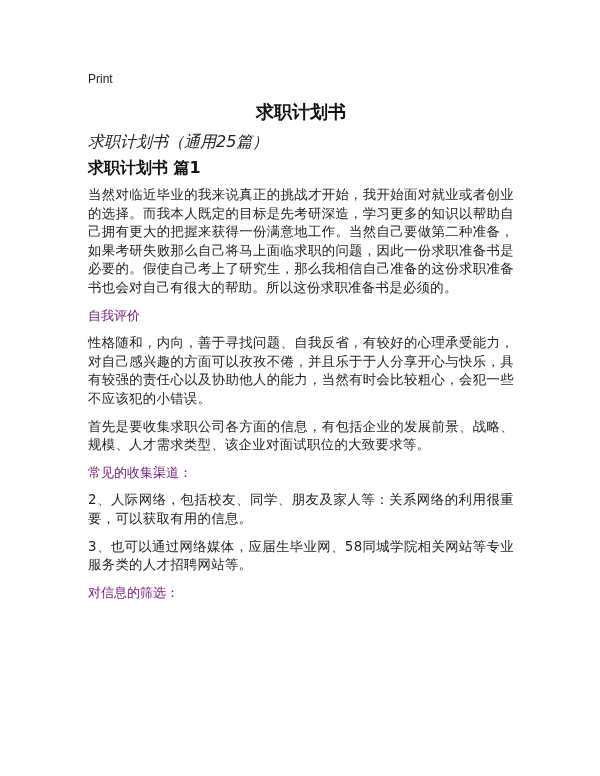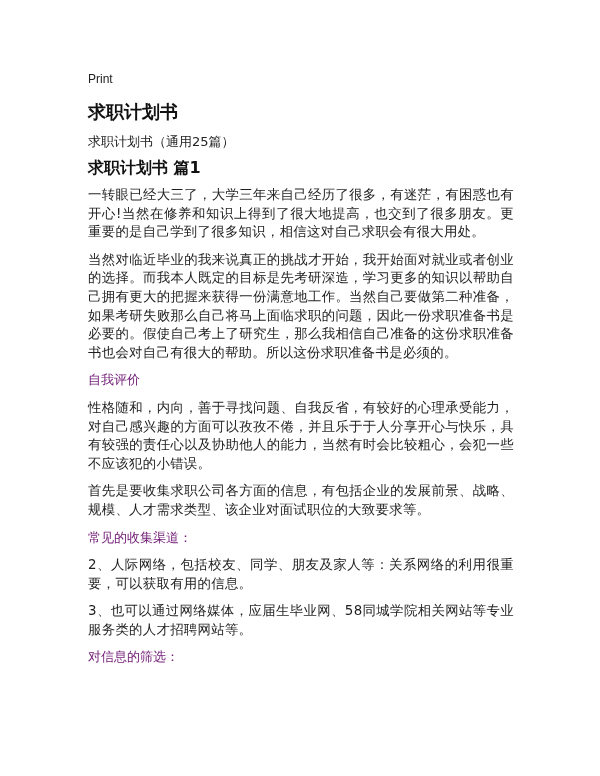--- a/index.html
+++ b/index.html
@@ -1,34 +1,33 @@
 <!DOCTYPE html>
 <html><head>
 <meta charset="utf-8">
 <style>
   html, body { margin: 0; padding: 0; background: #ffffff; }
   body { width: 600px; height: 776px; position: relative; overflow: hidden;
          font-family: "DejaVu Sans", sans-serif; color: #1a1a1a; }
   .page { position: absolute; left: 88px; top: 70px; width: 426px; }
   .print { font-family: Liberation Sans, sans-serif; font-size: 12px; color: #222; margin: 0; height: 18px; line-height: 18px; }
-  .title { font-size: 18px; margin: 11px 0 0 0; line-height: 26px; height: 26px; color: #111; }
-  .subtitle { font-size: 13px; margin: 8px 0 0 0; line-height: 18px; color: #222; }
+  .title { text-align: center; font-size: 18px; margin: 11px 0 0 0; line-height: 26px; height: 26px; color: #111; }
+  .subtitle { font-size: 16px; margin: 8px 0 0 0; line-height: 18px; color: #222; font-style: italic; }
   .heading { font-size: 16px; font-weight: bold; margin: 8px 0 0 0; line-height: 18px; color: #111; }
   .para { font-size: 13.4px; line-height: 18.6px; margin: 9px 0 0 0; color: #1e1e1e; text-align: justify; letter-spacing: 0.3px; }
   .label { font-size: 13px; line-height: 18.6px; margin: 9px 0 0 0; color: #701a75; }
 </style>
 </head>
 <body>
 
 <div class="page">
   <p class="print">Print</p>
   <h1 class="title">求职计划书</h1>
   <p class="subtitle">求职计划书（通用25篇）</p>
   <h2 class="heading">求职计划书 篇1</h2>
-  <p class="para">一转眼已经大三了，大学三年来自己经历了很多，有迷茫，有困惑也有开心!当然在修养和知识上得到了很大地提高，也交到了很多朋友。更重要的是自己学到了很多知识，相信这对自己求职会有很大用处。</p>
   <p class="para">当然对临近毕业的我来说真正的挑战才开始，我开始面对就业或者创业的选择。而我本人既定的目标是先考研深造，学习更多的知识以帮助自己拥有更大的把握来获得一份满意地工作。当然自己要做第二种准备，如果考研失败那么自己将马上面临求职的问题，因此一份求职准备书是必要的。假使自己考上了研究生，那么我相信自己准备的这份求职准备书也会对自己有很大的帮助。所以这份求职准备书是必须的。</p>
   <p class="label">自我评价</p>
   <p class="para">性格随和，内向，善于寻找问题、自我反省，有较好的心理承受能力，对自己感兴趣的方面可以孜孜不倦，并且乐于于人分享开心与快乐，具有较强的责任心以及协助他人的能力，当然有时会比较粗心，会犯一些不应该犯的小错误。</p>
   <p class="para">首先是要收集求职公司各方面的信息，有包括企业的发展前景、战略、规模、人才需求类型、该企业对面试职位的大致要求等。</p>
   <p class="label">常见的收集渠道：</p>
   <p class="para">2、人际网络，包括校友、同学、朋友及家人等：关系网络的利用很重要，可以获取有用的信息。</p>
   <p class="para">3、也可以通过网络媒体，应届生毕业网、58同城学院相关网站等专业服务类的人才招聘网站等。</p>
   <p class="label">对信息的筛选：</p>
 </div>
 

